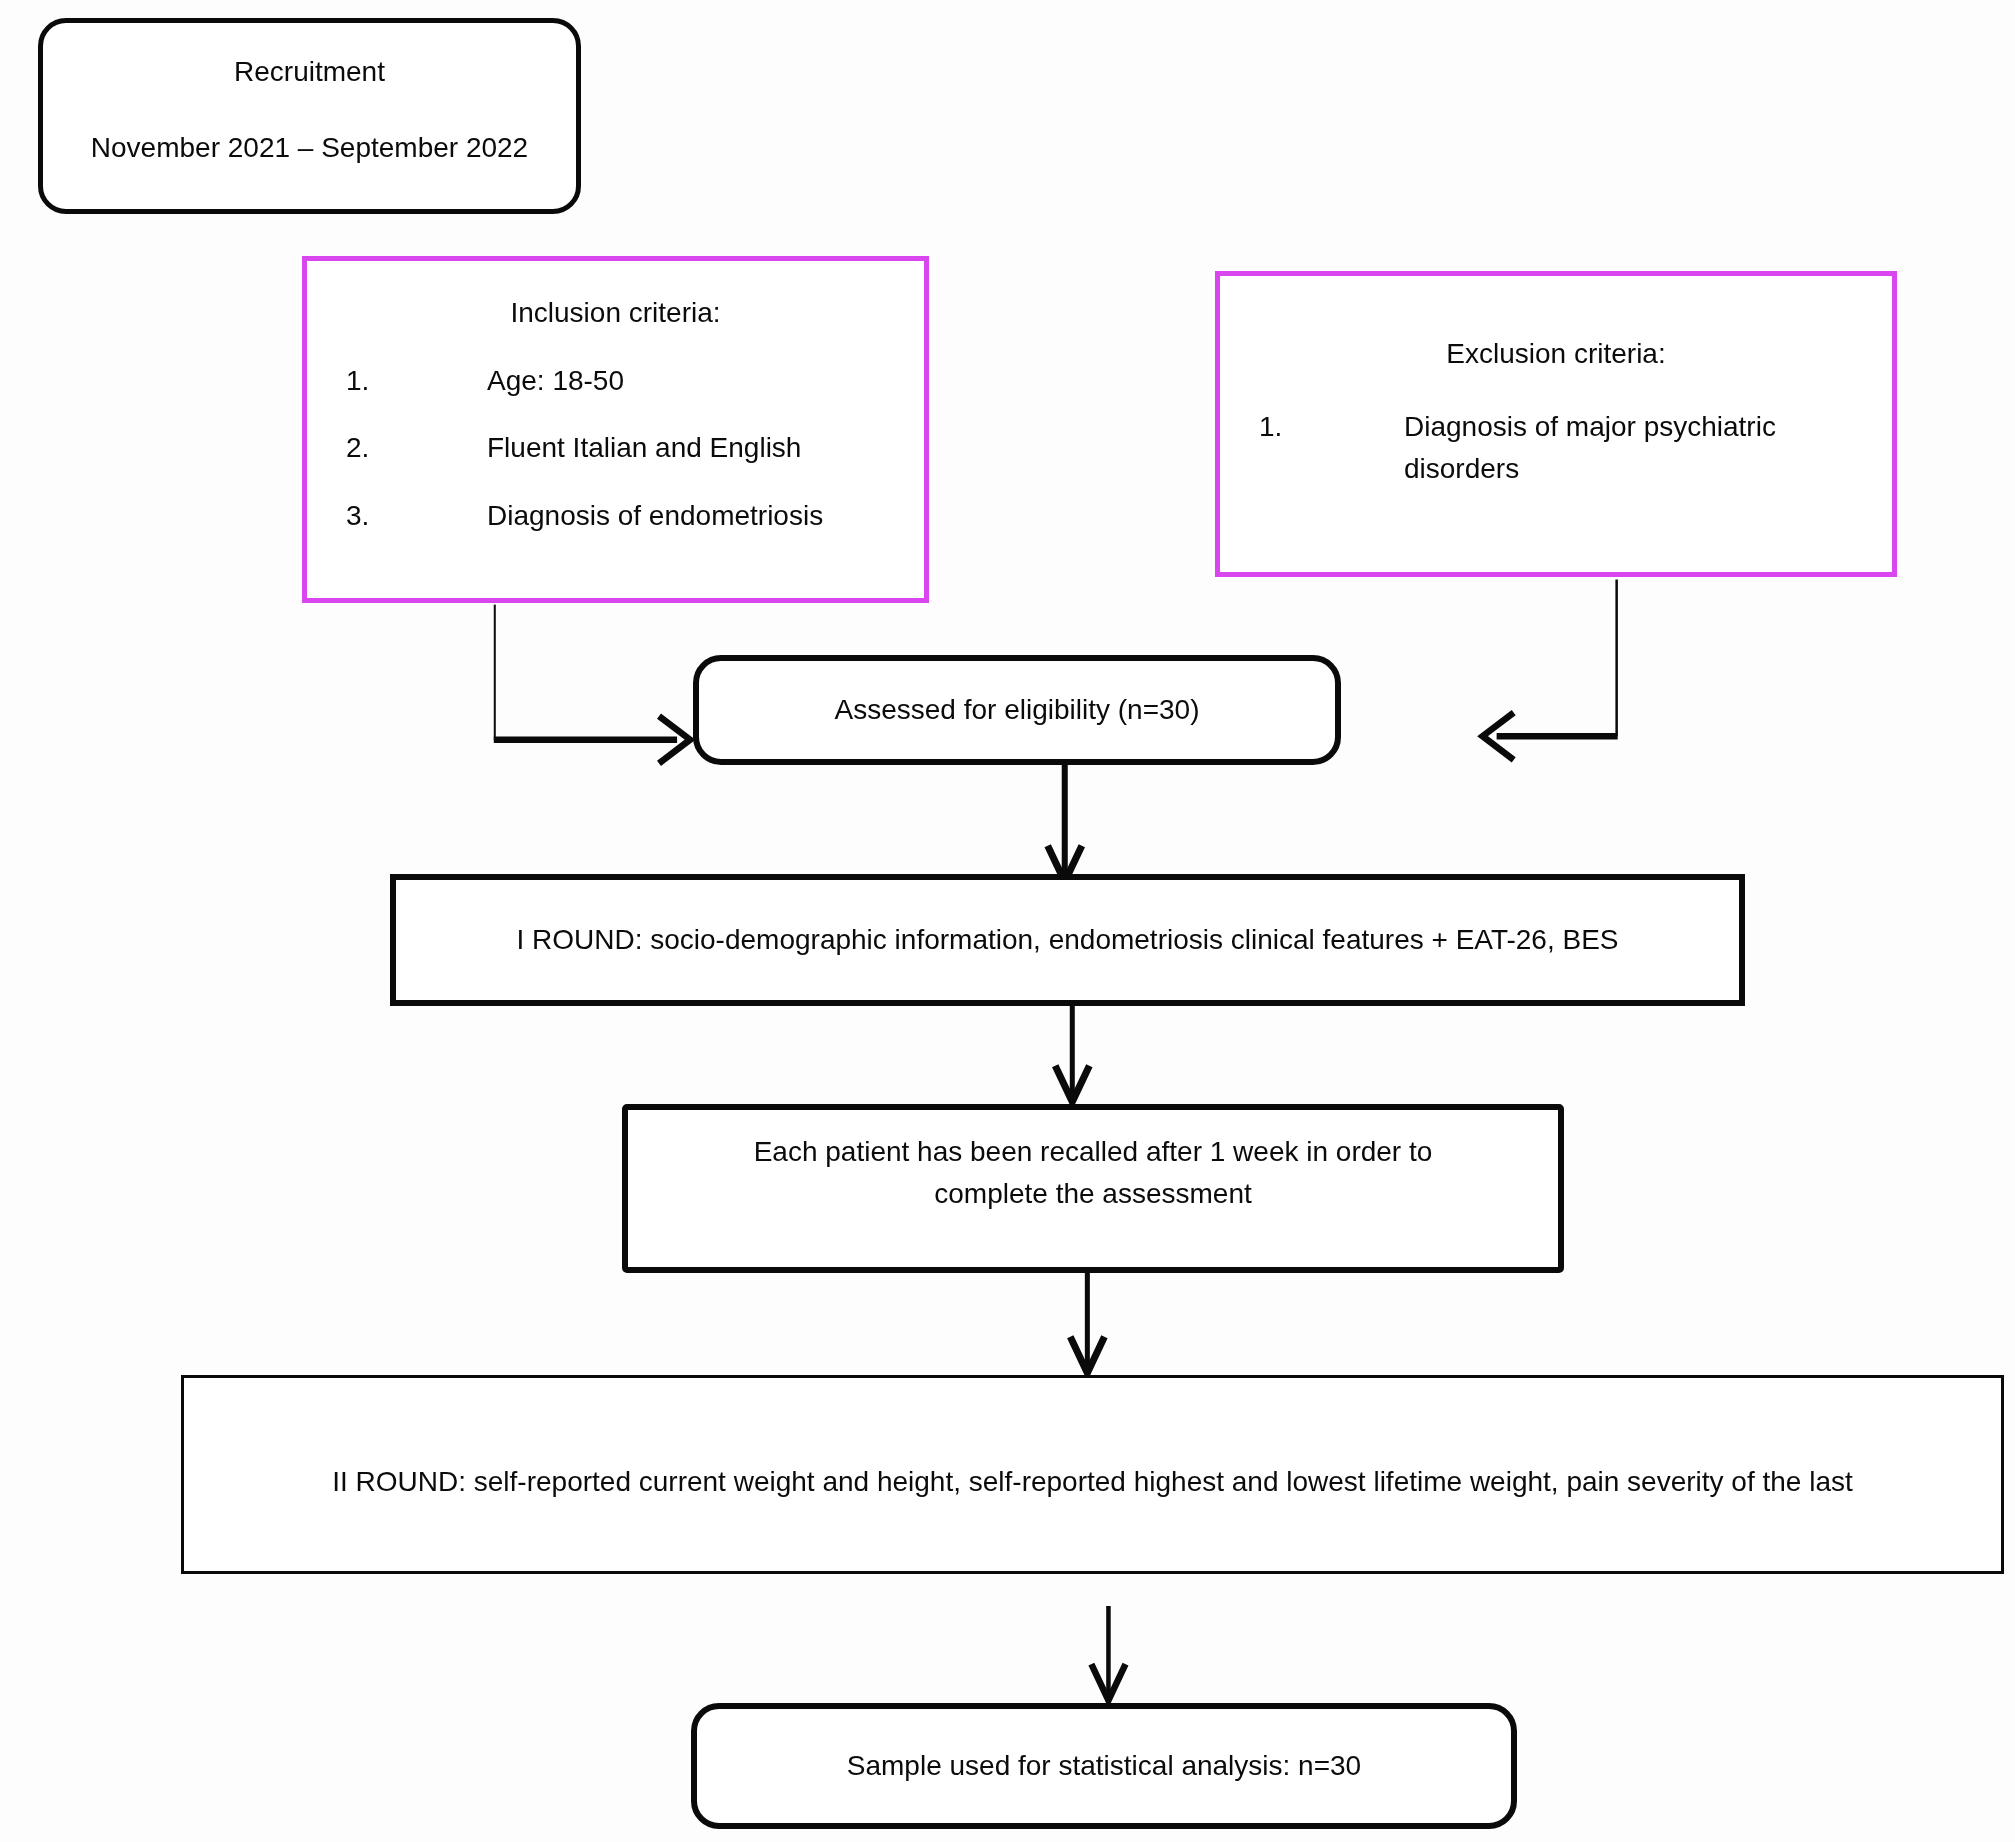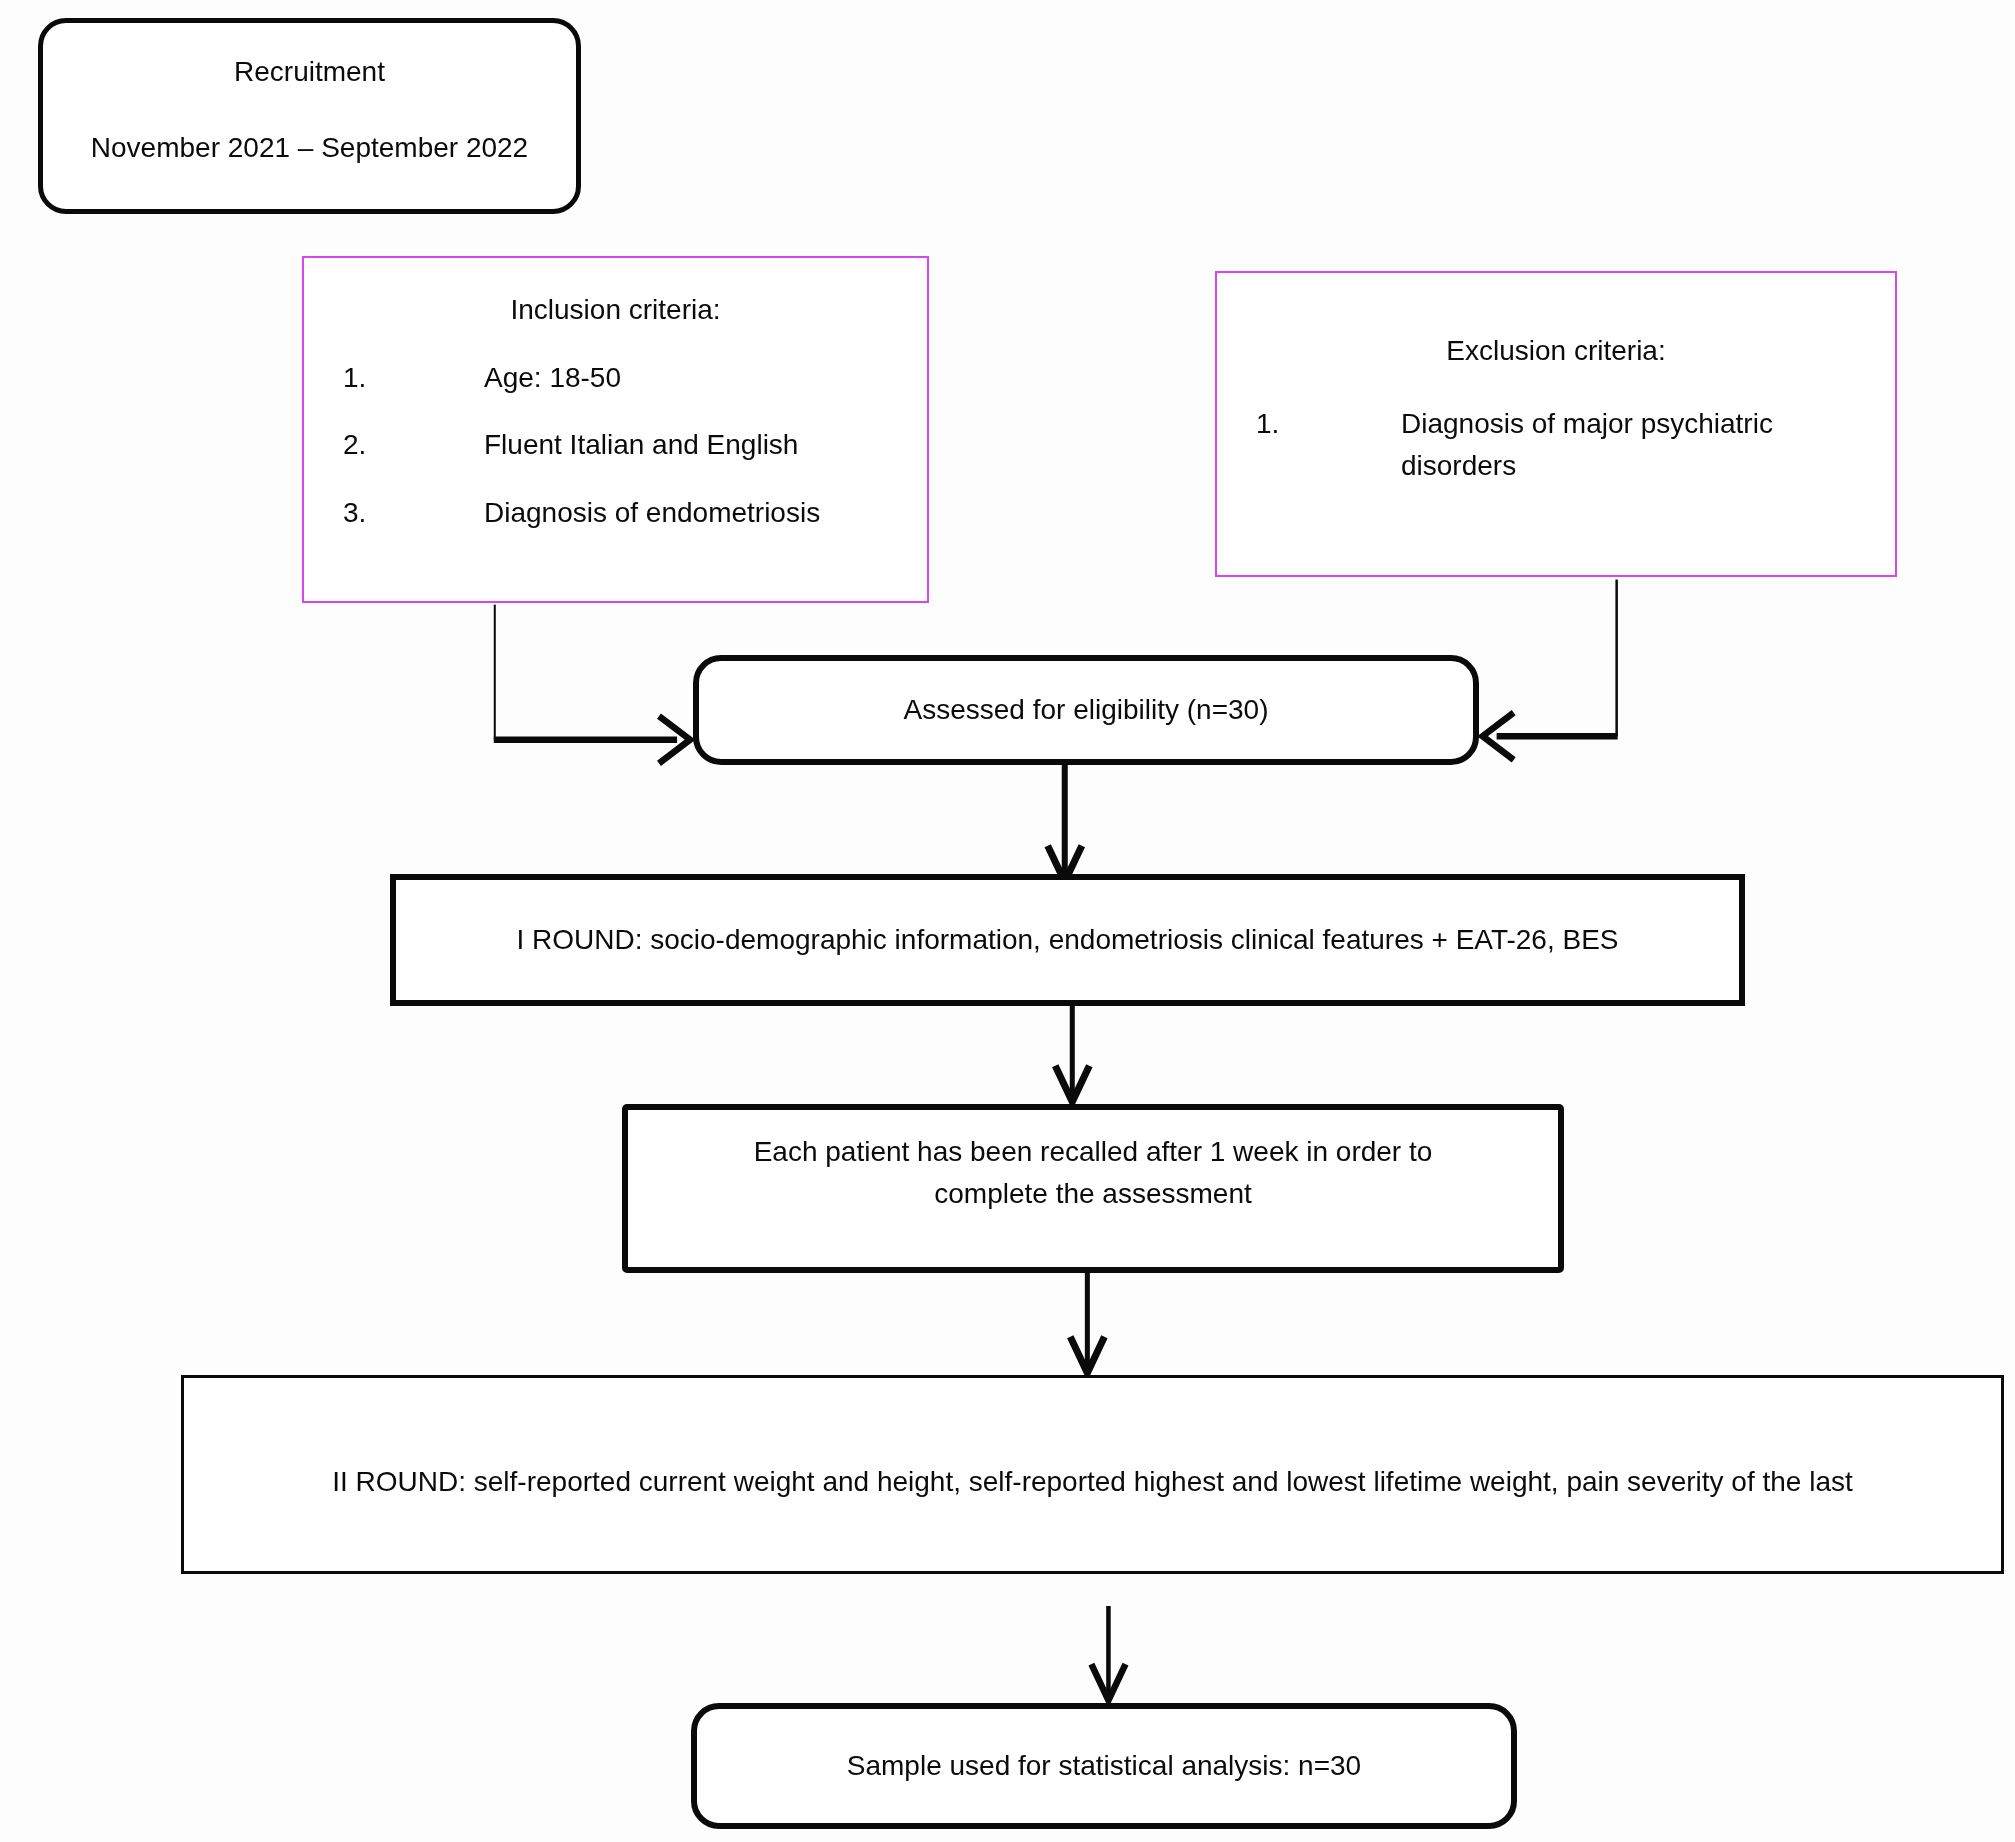--- a/index.html
+++ b/index.html
@@ -24,36 +24,36 @@
   
   .recruitment {
     left: 38px; top: 17.6px; width: 543px; height: 196px;
     border: 5px solid #0a0a0a; border-radius: 28px;
     align-items: center; justify-content: flex-start;
     padding-top: 28px; text-align: center;
   }
   .recruitment .line2 { margin-top: 34px; }
 
   .criteria {
-    border: 2px solid #d946ef;
+    border: 5px solid #d946ef;
   }
   .inclusion { left: 302px; top: 256px; width: 627px; height: 347px; padding-top: 31px; }
   .exclusion { left: 1215px; top: 271px; width: 682px; height: 306px; padding-top: 57px; }
   .criteria .title { text-align: center; font-size: 28px; line-height: 42px; }
   .crit-row { display: flex; align-items: flex-start; font-size: 28px; line-height: 42px; }
   .inclusion .crit-row { padding-left: 39px; margin-top: 25.6px; }
   .inclusion .crit-row:first-of-type { margin-top: 27px; }
   .exclusion .crit-row { padding-left: 39px; margin-top: 31px; }
   .inclusion .crit-num { width: 141px; flex: 0 0 141px; }
   .exclusion .crit-num { width: 145px; flex: 0 0 145px; }
   .crit-text { white-space: normal; }
   .exclusion .crit-text { max-width: 452px; }
 
   .assessed {
-    left: 693px; top: 655px; width: 786px; height: 110px;
+    left: 693px; top: 655px; width: 648px; height: 110px;
     border: 6px solid #0a0a0a; border-radius: 28px;
   }
   .round1 {
     left: 390px; top: 874px; width: 1355px; height: 132px;
     border: 6px solid #0a0a0a;
   }
   .recall {
     left: 622px; top: 1104px; width: 942px; height: 169px;
     border: 6px solid #0a0a0a; border-radius: 5px;
     align-items: center; justify-content: flex-start;

